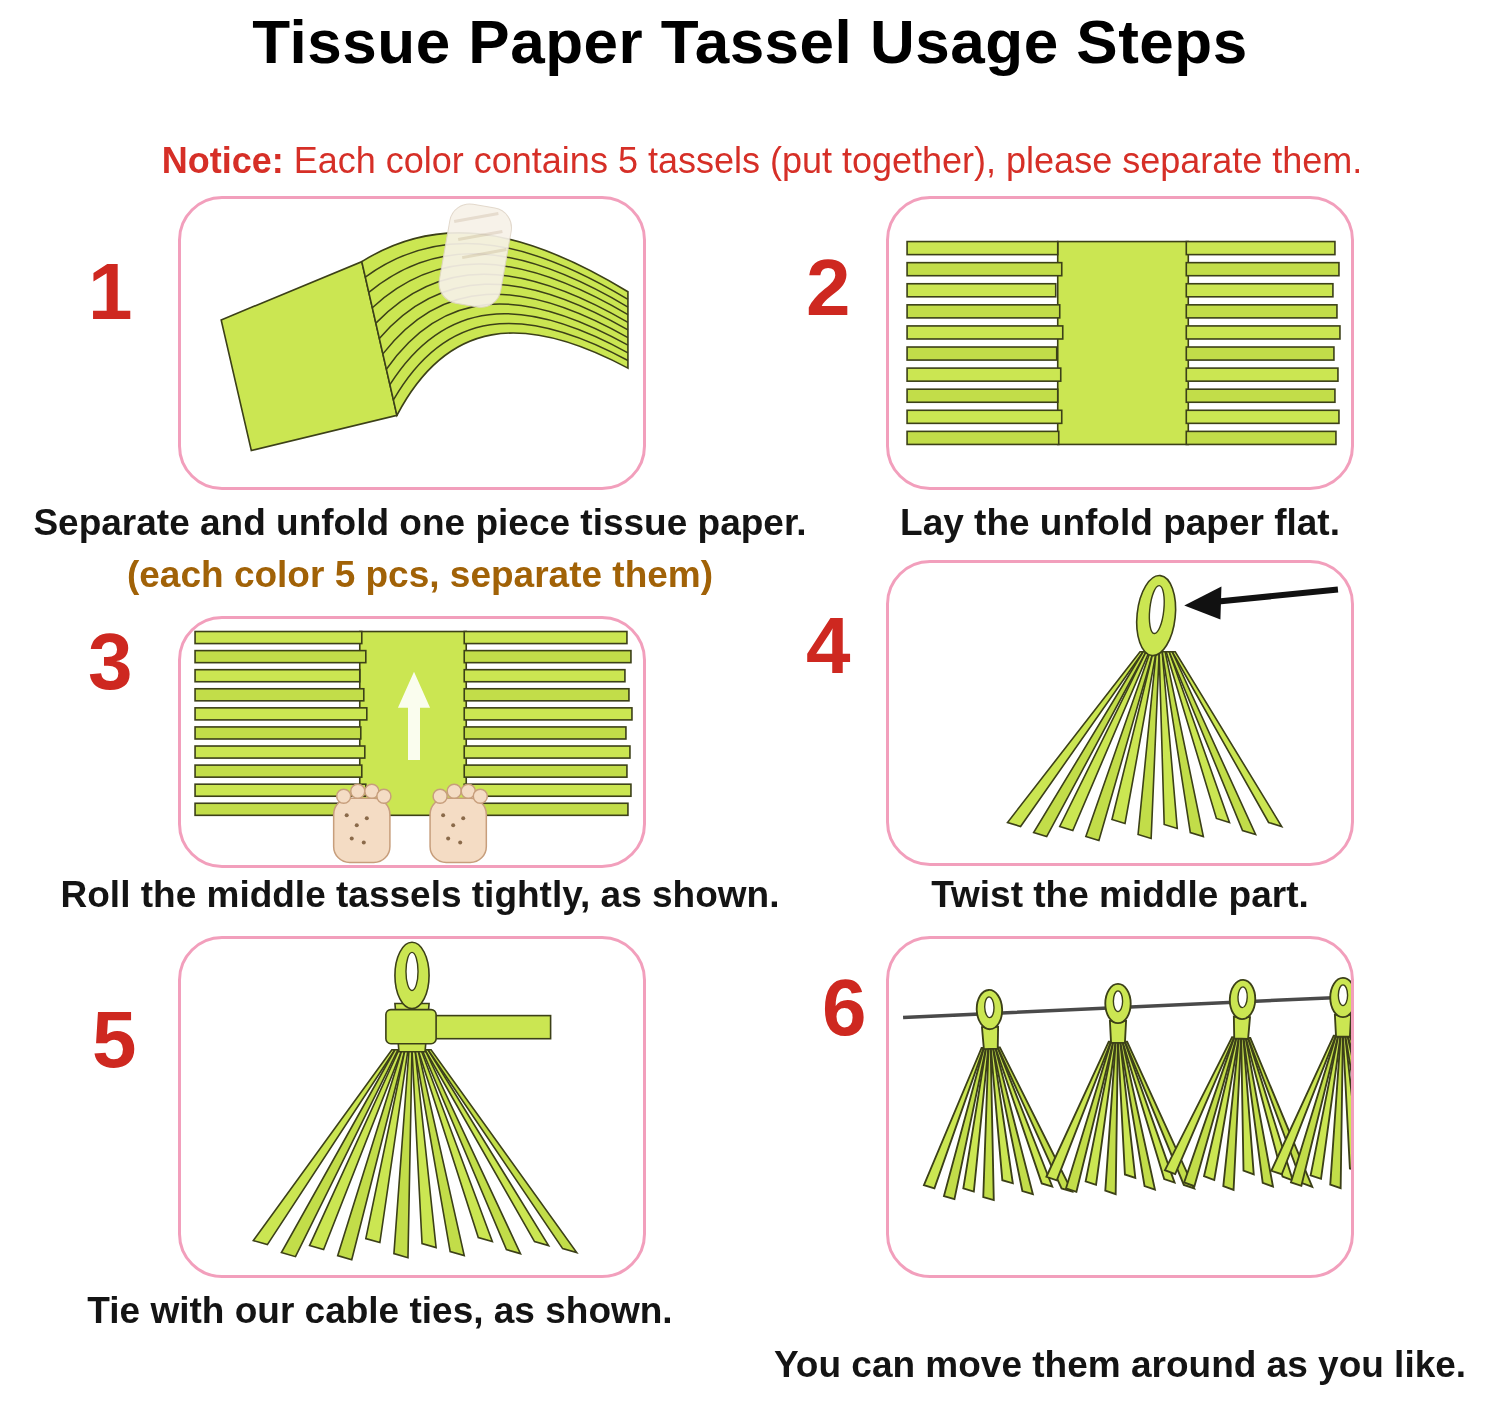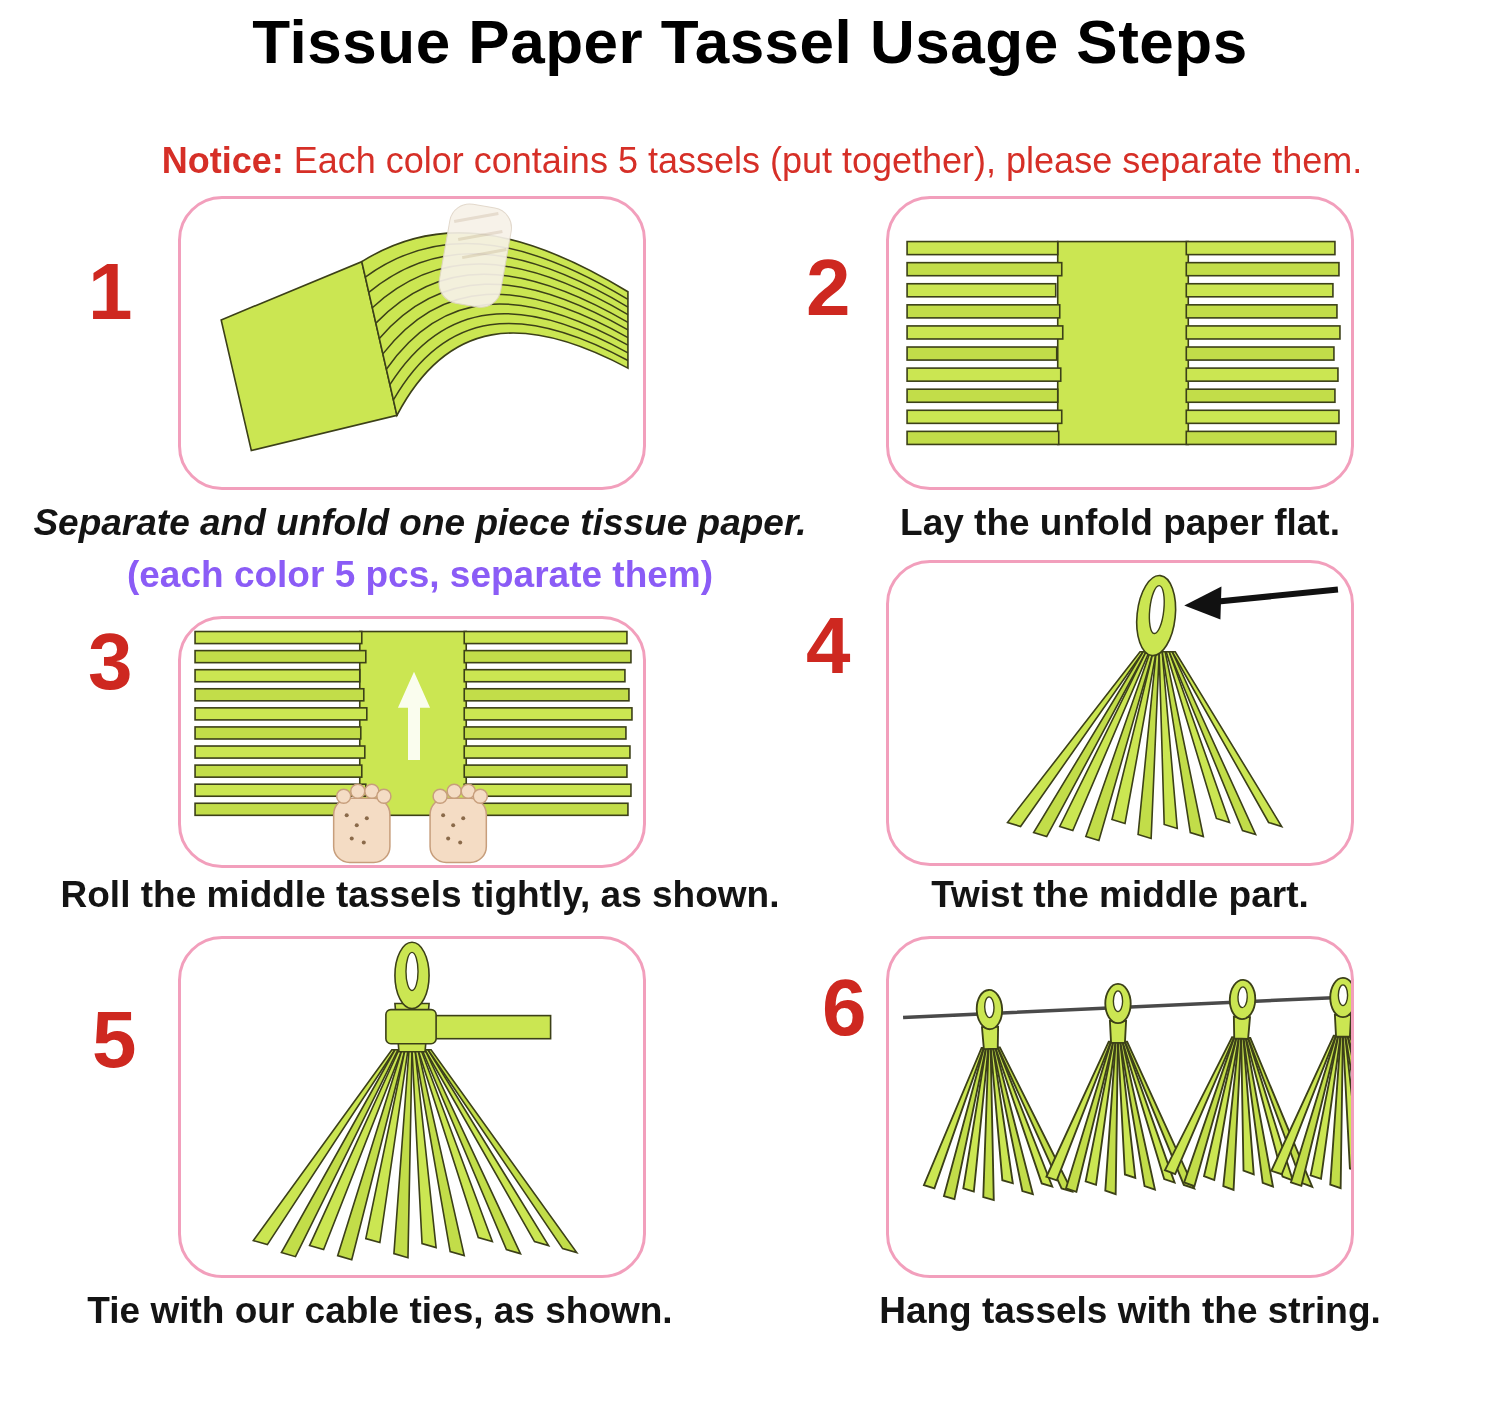--- a/index.html
+++ b/index.html
@@ -7,21 +7,21 @@
         font-family:"Liberation Sans",sans-serif;}
   .title{position:absolute;top:6px;left:0;width:100%;margin:0;text-align:center;
          font-size:62px;font-weight:bold;color:#000;letter-spacing:0.5px;}
   .notice{position:absolute;top:128px;left:0;width:100%;margin:12px;text-align:center;
           font-size:36px;color:#d62f27;}
   .notice .lbl{font-weight:bold;}
   .panel{position:absolute;border:3px solid #f29fbc;border-radius:44px;background:#fff;overflow:hidden;}
   .panel svg{width:100%;height:100%;display:block;}
   .step-num{position:absolute;font-size:80px;font-weight:bold;color:#ce2820;line-height:1;}
   .caption{position:absolute;font-size:37px;font-weight:bold;color:#141414;text-align:center;line-height:1.25;}
-  .caption.red{color:#8b5cf6;}
+  .caption.red{color:#a16207;}
   .g{fill:#cbe652;stroke:#3c4018;stroke-width:1.6;}
   .g2{fill:#c2dd49;stroke:#3c4018;stroke-width:1.6;}
   .ln{fill:none;stroke:#3c4018;stroke-width:1.5;}
   .hand{fill:#f4dcc4;stroke:#c79e7c;stroke-width:1.5;}
   .dot{fill:#8a6a4a;}
 </style>
 </head>
 <body>
 
 <div class="page">
@@ -212,21 +212,21 @@
       <g>
         <path d="M14,78 C150,72 300,64 448,58" stroke="#4a4a4a" stroke-width="3.5" fill="none"></path>
         <use href="#mini-tassel" transform="translate(100,70) scale(1.15) rotate(-2)"></use>
         <use href="#mini-tassel" transform="translate(228,64) scale(1.15)"></use>
         <use href="#mini-tassel" transform="translate(352,60) scale(1.15) rotate(2)"></use>
         <use href="#mini-tassel" transform="translate(452,58) scale(1.15)"></use>
       </g>
     </svg>
   </figure>
 
-  <div class="caption" style="left:10px;top:500px;width:820px;font-style:italic;">Separate and unfold one piece tissue paper.</div>
+  <div class="caption" style="left:10px;top:500px;width:820px;">Separate and unfold one piece tissue paper.</div>
   <div class="caption red" style="left:10px;top:552px;width:820px;">(each color 5 pcs, separate them)</div>
   <div class="caption" style="left:840px;top:500px;width:560px;">Lay the unfold paper flat.</div>
   <div class="caption" style="left:10px;top:872px;width:820px;">Roll the middle tassels tightly, as shown.</div>
   <div class="caption" style="left:0px;top:1288px;width:760px;">Tie with our cable ties, as shown.</div>
   <div class="caption" style="left:840px;top:872px;width:560px;">Twist the middle part.</div>
-  <div class="caption" style="left:800px;top:1288px;width:660px;">Hang tassels with the string.</div>
+  <div class="caption" style="left:740px;top:1342px;width:760px;">You can move them around as you like.</div>
 
 </div>
 
 </body></html>

